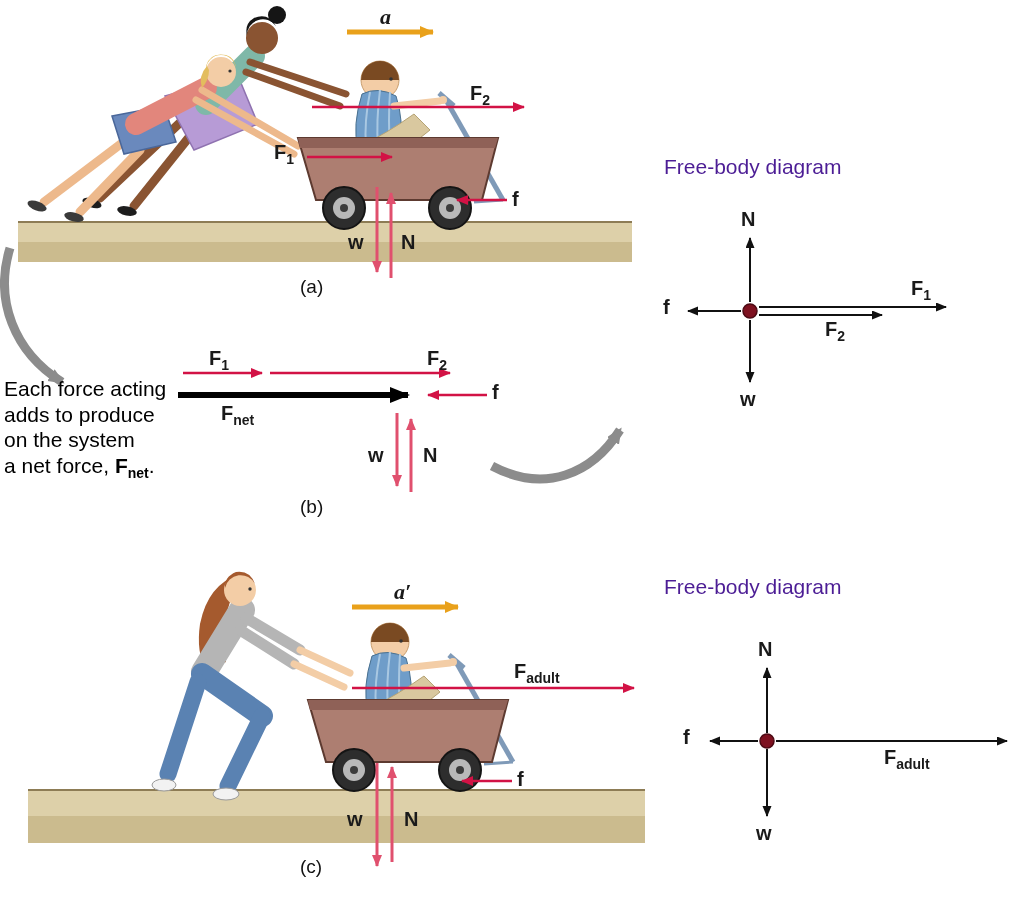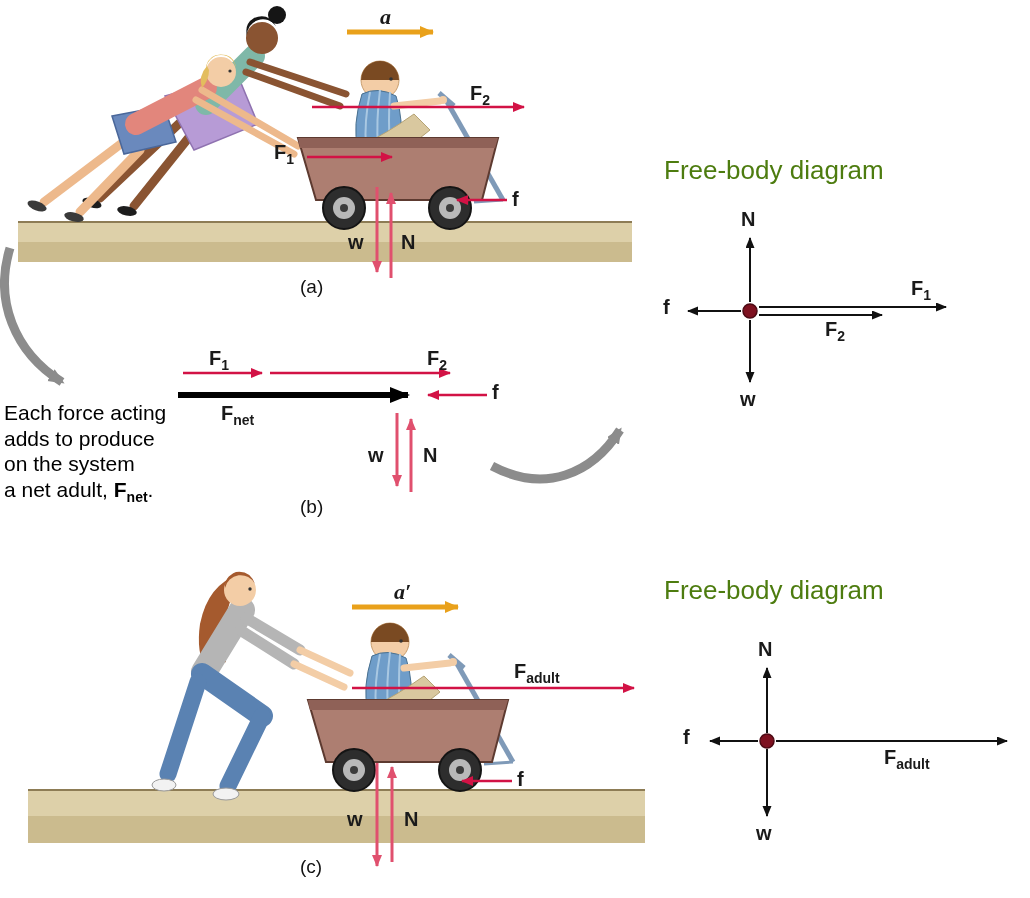--- a/index.html
+++ b/index.html
@@ -5,21 +5,21 @@
   html,body{margin:0;padding:0;background:#ffffff;}
   .canvas{position:relative;width:1030px;height:898px;background:#ffffff;overflow:hidden;
           font-family:"Liberation Sans",sans-serif;}
   .art{position:absolute;left:0;top:0;}
   .lbl{position:absolute;font-weight:bold;font-size:20px;color:#1a1a1a;white-space:nowrap;
        font-family:Liberation Sans, sans-serif;}
   .lbl sub{font-size:14px;line-height:0;}
   .accel{font-family:"Liberation Serif",serif;font-style:italic;font-size:22px;}
   .caption{position:absolute;font-size:19px;font-weight:normal;color:#111;
            font-family:"Liberation Sans",sans-serif;}
-  .fbd-title{position:absolute;font-size:26px;font-weight:normal;color:#4d7c0f;
+  .fbd-title{position:absolute;font-size:21px;font-weight:normal;color:#4c1d95;
              font-family:"Liberation Sans",sans-serif;text-align:right;}
   .annotation{position:absolute;font-size:21px;color:#000;line-height:1.22;width:200px;
               font-family:"Liberation Sans",sans-serif;}
   .annotation b sub{font-size:14px;line-height:0;}
 </style>
 </head>
 <body>
 
 <div class="canvas">
 
@@ -188,25 +188,25 @@
   <div class="caption" style="left:300px;top:276px">(a)</div>
 
   <div class="lbl" style="left:209px;top:347px"><span>F</span><sub>1</sub></div>
   <div class="lbl" style="left:427px;top:347px"><span>F</span><sub>2</sub></div>
   <div class="lbl" style="left:221px;top:402px"><span>F</span><sub>net</sub></div>
   <div class="lbl" style="left:492px;top:381px">f</div>
   <div class="lbl" style="left:368px;top:444px">w</div>
   <div class="lbl" style="left:423px;top:444px">N</div>
   <div class="caption" style="left:300px;top:496px">(b)</div>
 
-  <div class="annotation" style="left:4px;top:400px">
+  <div class="annotation" style="left:4px;top:376px">
     <div>Each force acting</div>
     <div>adds to produce</div>
     <div>on the system</div>
-    <div><span>a net adult, </span><b><span>F</span><sub>net</sub></b><span>.</span></div>
+    <div><span>a net force, </span><b><span>F</span><sub>net</sub></b><span>.</span></div>
   </div>
 
   <div class="fbd-title" style="left:664px;top:155px">Free-body diagram</div>
   <div class="lbl" style="left:741px;top:208px">N</div>
   <div class="lbl" style="left:740px;top:388px">w</div>
   <div class="lbl" style="left:663px;top:296px">f</div>
   <div class="lbl" style="left:911px;top:277px"><span>F</span><sub>1</sub></div>
   <div class="lbl" style="left:825px;top:318px"><span>F</span><sub>2</sub></div>
 
   <div class="lbl accel" style="left:394px;top:579px">a′</div>

